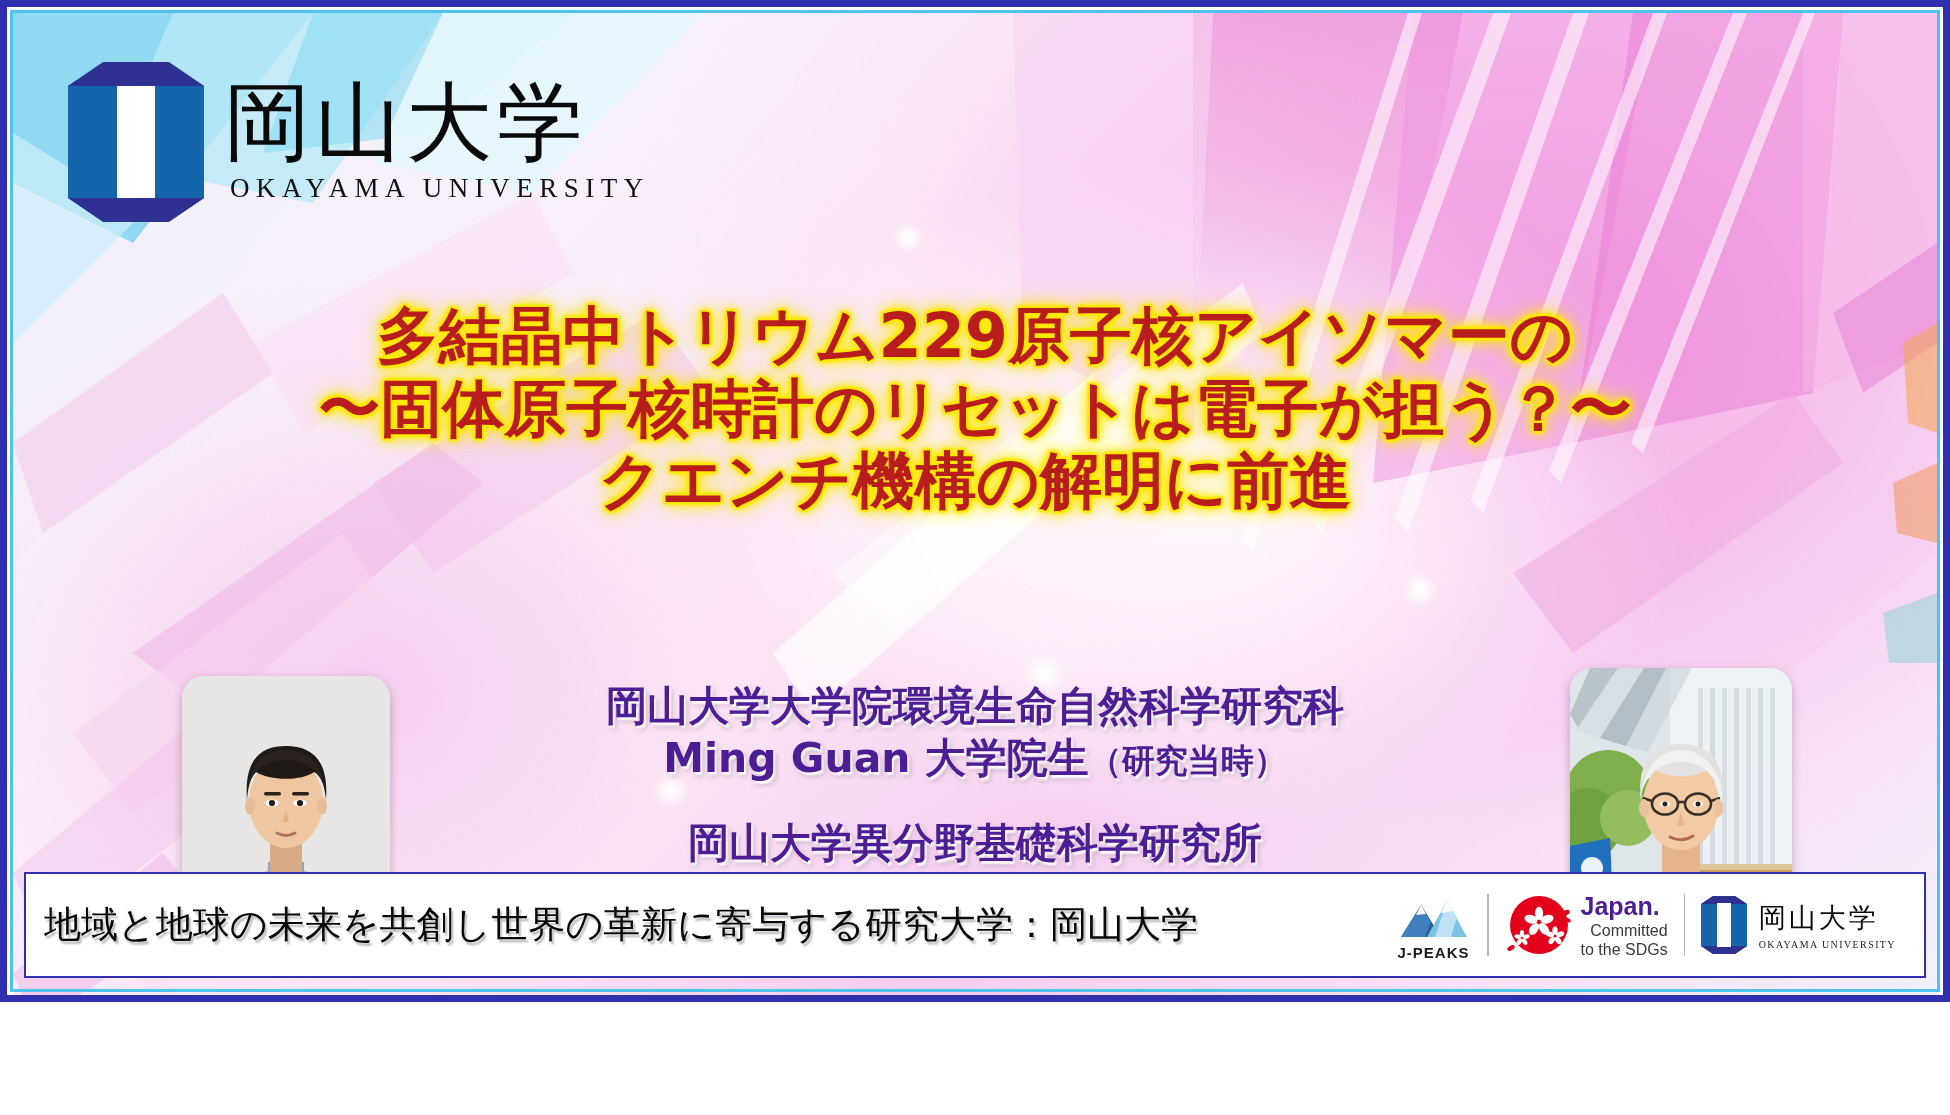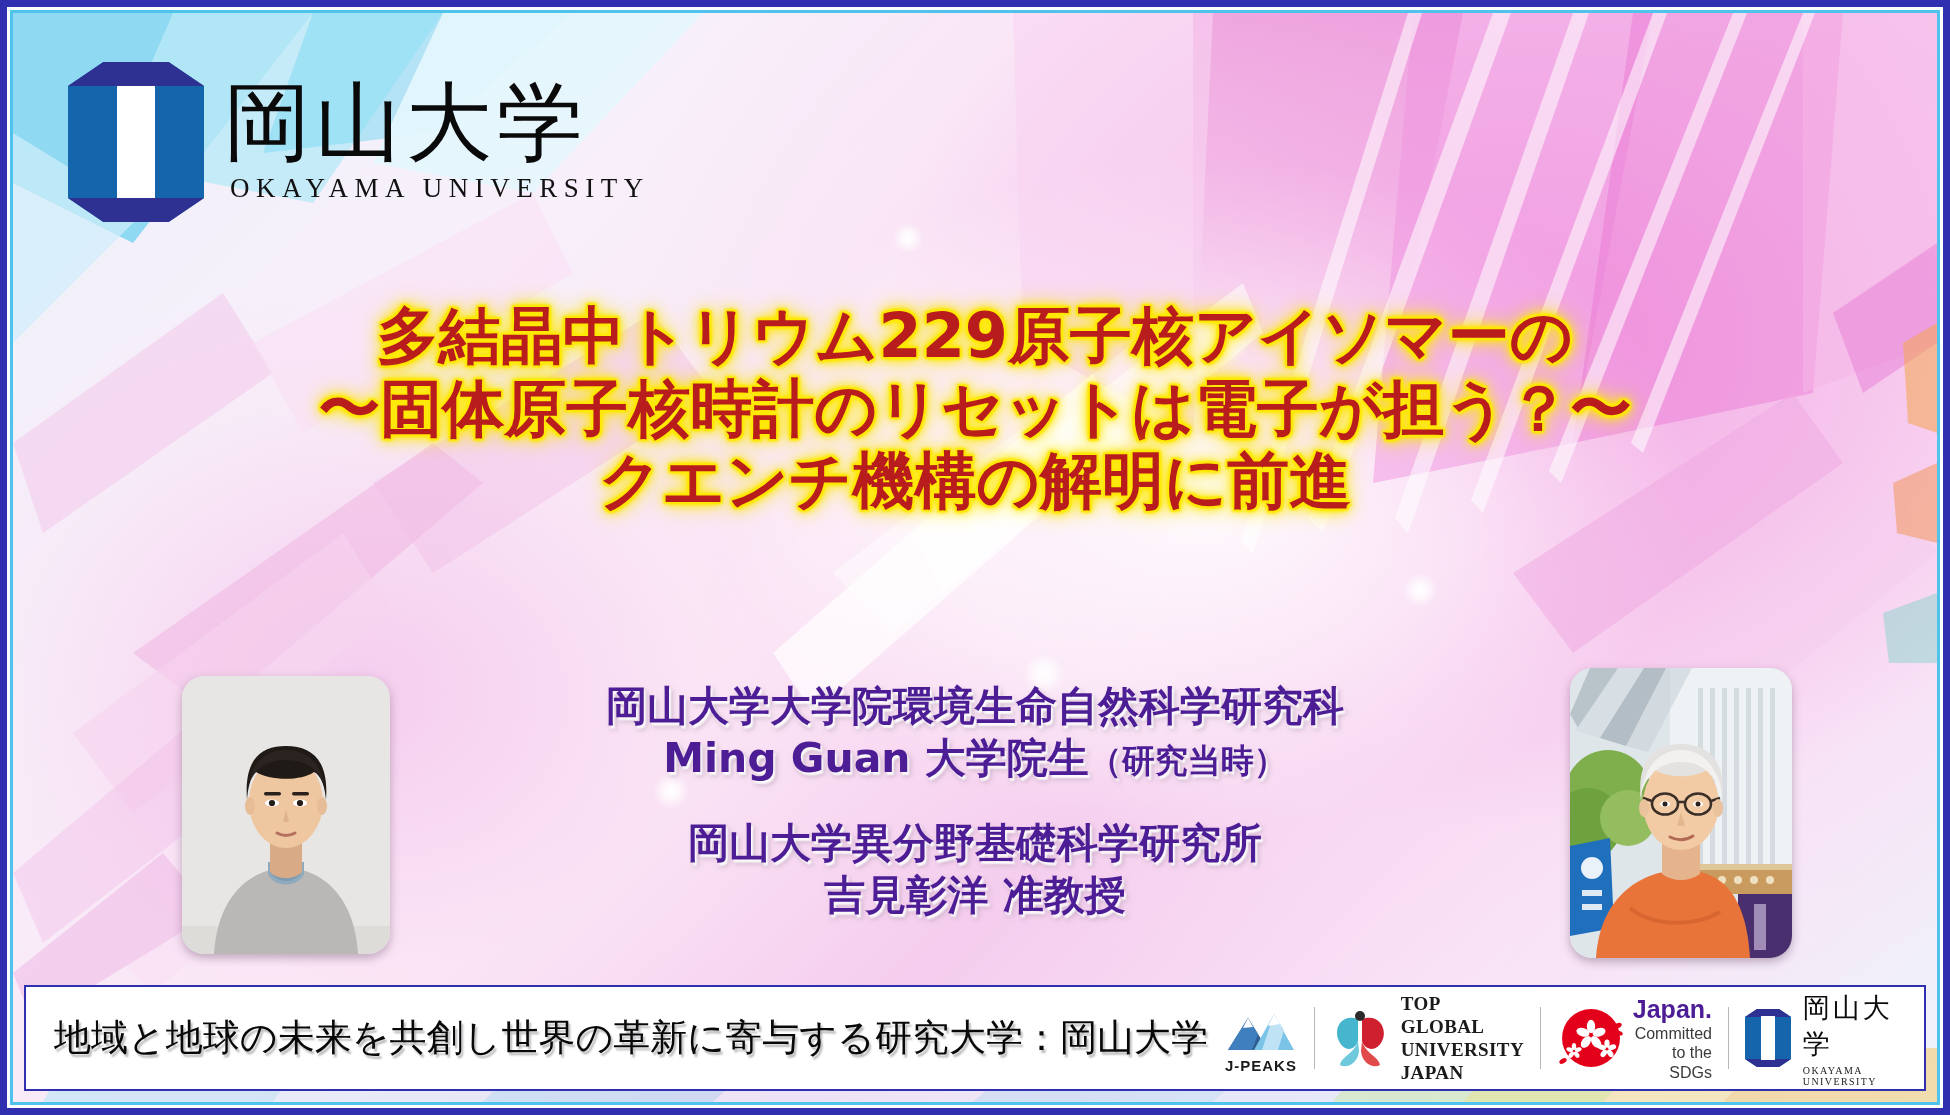--- a/index.html
+++ b/index.html
@@ -6,21 +6,21 @@
   html, body {
     width: 1950px; height: 1115px;
     background: #ffffff;
     font-family: "Liberation Sans", "DejaVu Sans", sans-serif;
     overflow: hidden;
   }
 
   
   #slide {
     position: relative;
-    width: 1950px; height: 1115px;
+    width: 1950px; height: 1002px;
     background: #ffffff;
     overflow: hidden;
   }
   .outer-border {
     position: absolute; inset: 0;
     border: 7px solid #2f2fb0;
     z-index: 60;
     pointer-events: none;
   }
   .inner-border {
@@ -147,21 +147,21 @@
     width: 1902px; height: 106px;
     background: #ffffff;
     border: 2px solid #2f2fb0;
     z-index: 40;
     display: flex; align-items: center;
   }
   #tagline {
     font-family: "DejaVu Sans", "Liberation Sans", sans-serif;
     font-size: 37px;
     color: #080808;
-    padding-left: 28px;
+    padding-left: 18px;
     white-space: nowrap;
     text-shadow: 2px 3px 2px rgba(170,170,175,0.8);
     letter-spacing: 0px;
   }
   #partner-logos {
     margin-left: auto;
     display: flex; align-items: center; height: 100%;
     padding-right: 12px;
   }
   .plogo { display: flex; align-items: center; height: 82px; padding: 0 16px; }
@@ -457,36 +457,20 @@
             <polygon points="50,12 60,28 54,48 38,48" fill="#bfe3f5"></polygon>
             <polygon points="50,12 56,22 44,24" fill="#ffffff"></polygon>
             <polygon points="24,16 29,25 19,26" fill="#ffffff"></polygon>
           </svg>
         </div>
         <div id="jpeaks-label">J-PEAKS</div>
       </div>
 
       <div class="pdiv"></div>
 
-      <div class="plogo" id="tgu">
-        <div id="tgu-mark">
-          <svg viewBox="0 0 60 62" width="60" height="62">
-            <path d="M27 12 C10 6 2 22 8 34 C13 45 24 44 27 34 Z" fill="#46b6cf"></path>
-            <path d="M27 34 C24 46 10 50 9 58 C16 62 27 56 28 44 Z" fill="#6ec9dc"></path>
-            <path d="M31 12 C48 6 57 22 51 34 C46 45 34 44 31 34 Z" fill="#cf2030"></path>
-            <path d="M31 34 C34 46 48 50 49 58 C42 62 31 56 30 44 Z" fill="#e04a4a"></path>
-            <circle cx="29" cy="9" r="5" fill="#2b2b2b"></circle>
-          </svg>
-        </div>
-        <div id="tgu-text">
-          <div>TOP GLOBAL</div>
-          <div>UNIVERSITY</div>
-          <div>JAPAN</div>
-        </div>
-      </div>
 
       <div class="pdiv"></div>
 
       <div class="plogo" id="sdgs">
         <div id="sdgs-mark">
           <svg viewBox="0 0 66 66" width="66" height="66">
             <circle cx="34" cy="33" r="29" fill="#e3001b"></circle>
             <g fill="#ffffff">
               <g transform="translate(34,30) scale(0.95)">
                 <g>

